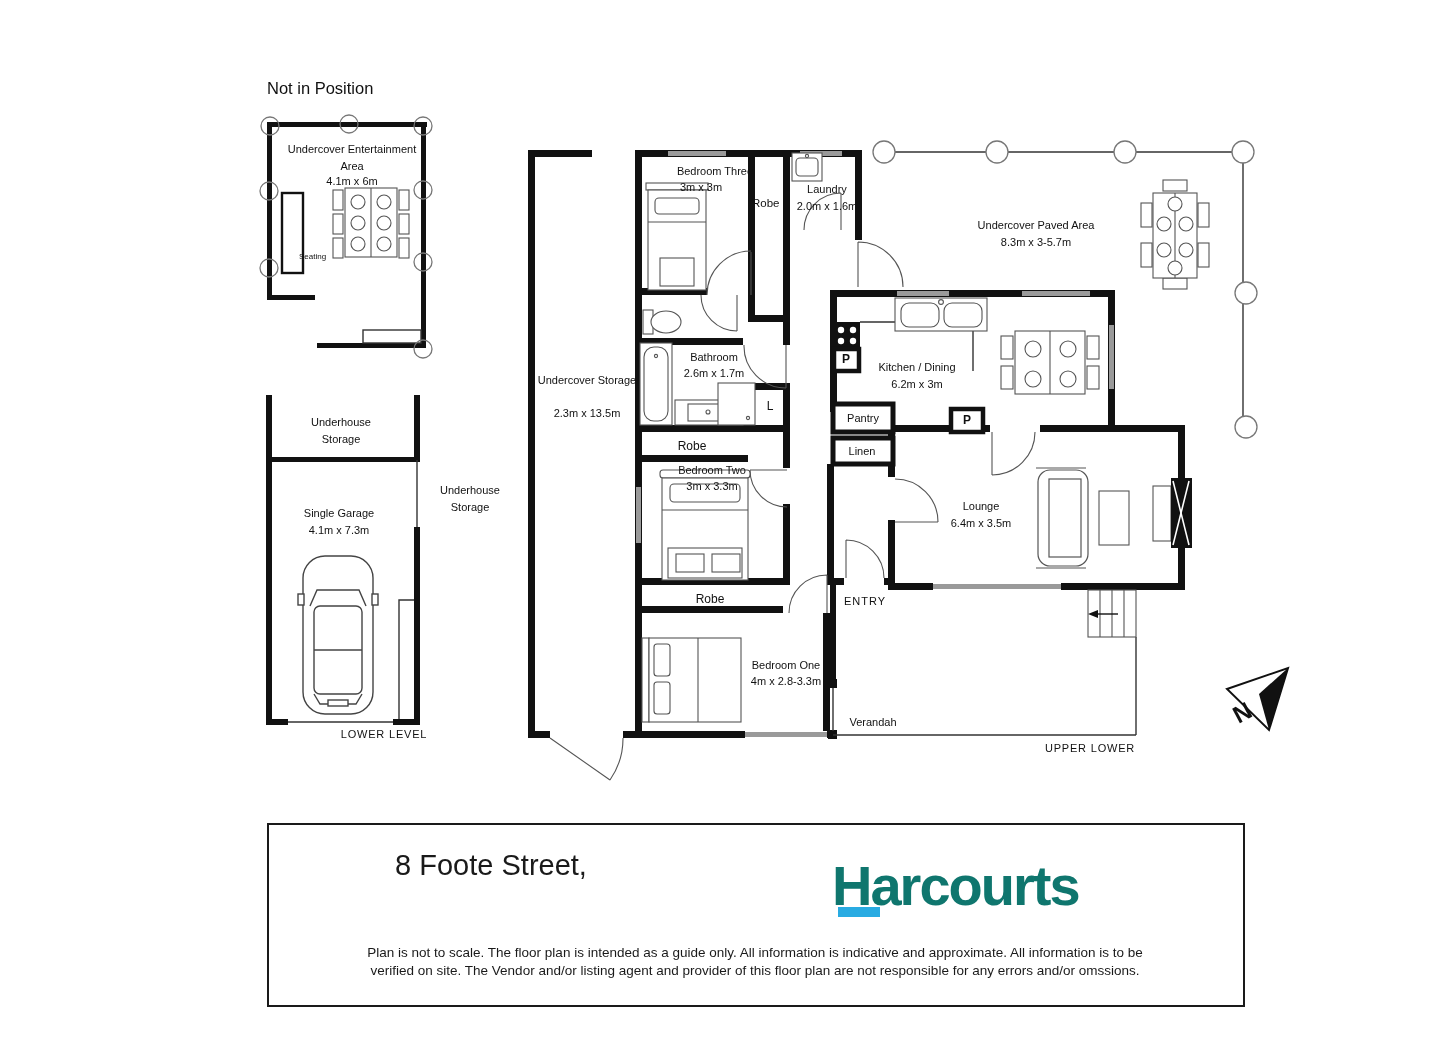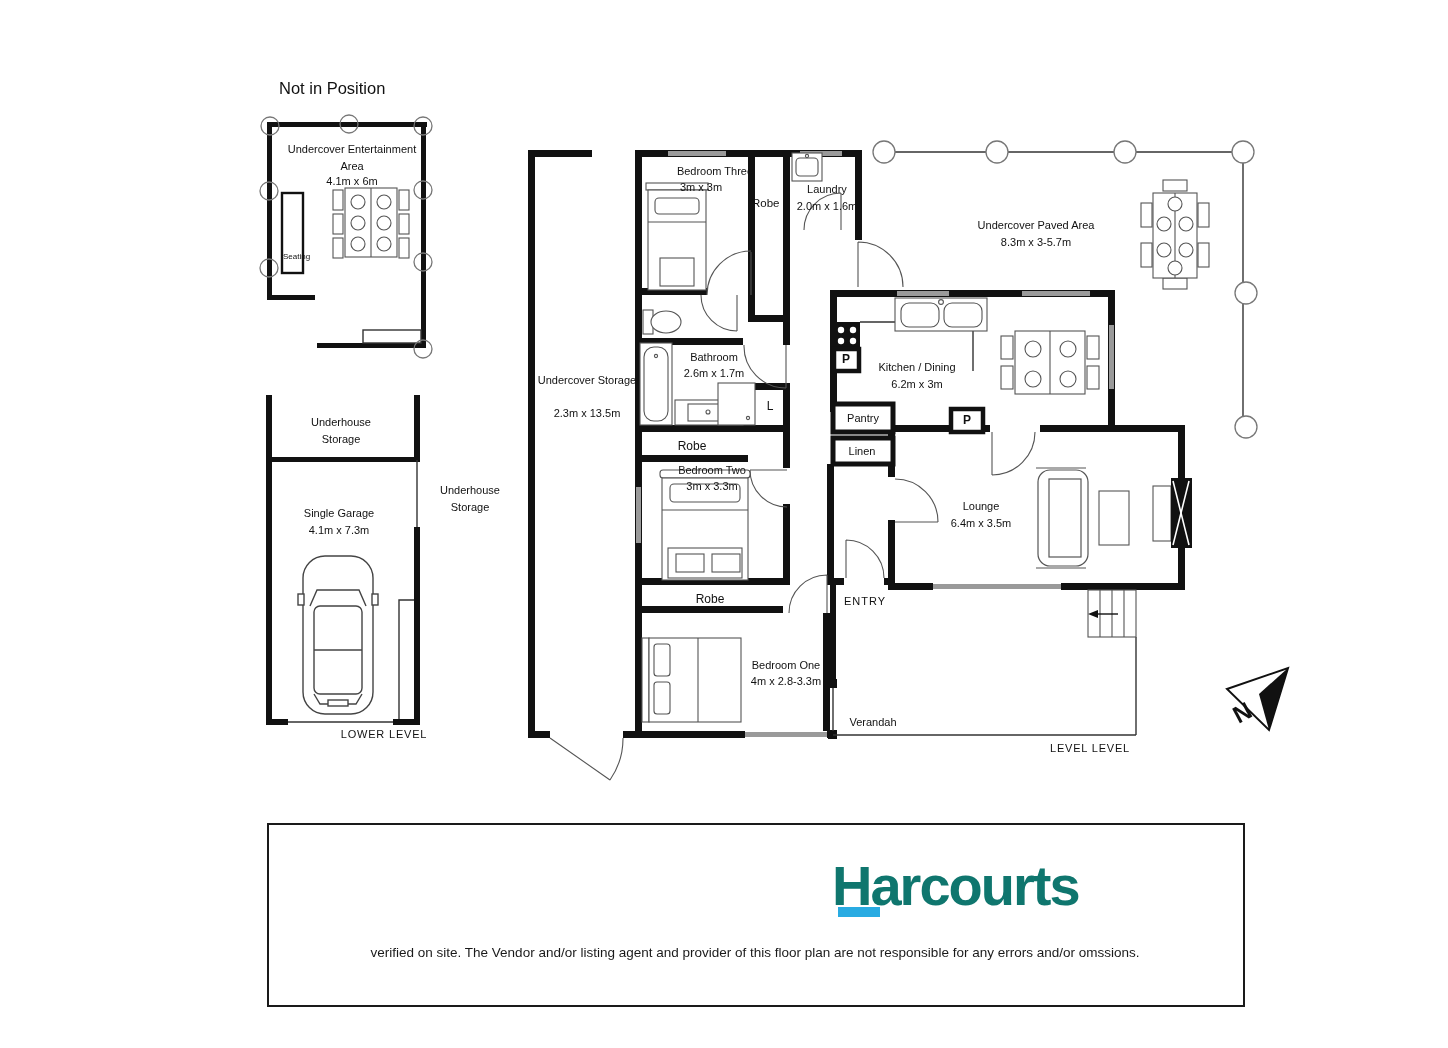--- a/index.html
+++ b/index.html
@@ -2,21 +2,21 @@
 <html><head>
 <meta charset="utf-8">
 <style>
   html,body{margin:0;padding:0;background:#ffffff;}
   .canvas{position:relative;width:1448px;height:1048px;background:#fff;
           font-family:"Liberation Sans","DejaVu Sans",sans-serif;color:#111;overflow:hidden;}
   svg.plan{position:absolute;left:0;top:0;}
   .lbl{position:absolute;font-size:11px;line-height:15px;color:#111;white-space:nowrap;}
   .c{transform:translateX(-50%);text-align:center;}
   .wrap{white-space:normal;line-height:16.5px;}
-  .big-title{font-size:16.5px;margin-left:12px;}
+  .big-title{font-size:16.5px;}
   .level{letter-spacing:.8px;}
   .tiny{font-size:8px;}
   .pbox{font-weight:bold;font-size:12px;}
   .footer-box{position:absolute;left:267px;top:823px;width:974px;height:180px;
               border:2px solid #1a1a1a;background:#fff;}
   .address{position:absolute;left:291px;top:846px;width:400px;text-align:center;
            font-size:29px;line-height:38px;color:#1a1a1a;}
   .address span{display:block;}
   .brand{position:absolute;left:832px;top:853px;font-size:56px;font-weight:bold;
          letter-spacing:-2px;}
@@ -310,21 +310,21 @@
     <path d="M1227,689 L1288,668 L1269,730 Z" fill="#fff" stroke="#111" stroke-width="2"></path>
     <path d="M1288,668 L1269,730 L1259,694 Z" fill="#111"></path>
     <text x="1234" y="722" font-size="24" font-weight="bold" transform="rotate(-28 1240 714)" fill="#111" font-family="Liberation Sans, DejaVu Sans, sans-serif">N</text>
   </g>
 </svg>
 
 <div class="lbl big-title" style="left:267px;top:81px;">Not in Position</div>
 
 <div class="lbl c wrap" style="left:352px;top:141px;width:136px;">Undercover Entertainment Area</div>
 <div class="lbl c" style="left:352px;top:174px;">4.1m x 6m</div>
-<div class="lbl tiny" style="left:283px;top:249px;">Seating</div>
+<div class="lbl tiny" style="left:283px;top:249px;padding-left:16px;">Seating</div>
 
 <div class="lbl c wrap" style="left:341px;top:414px;width:84px;">Underhouse Storage</div>
 <div class="lbl c" style="left:339px;top:506px;">Single Garage</div>
 <div class="lbl c" style="left:339px;top:523px;">4.1m x 7.3m</div>
 <div class="lbl c wrap" style="left:470px;top:482px;width:84px;">Underhouse Storage</div>
 <div class="lbl c level" style="left:384px;top:727px;">LOWER LEVEL</div>
 
 <div class="lbl c wrap" style="left:587px;top:372px;width:100px;">Undercover Storage</div>
 <div class="lbl c" style="left:587px;top:406px;">2.3m x 13.5m</div>
 
@@ -352,24 +352,26 @@
 <div class="lbl c" style="left:917px;top:377px;">6.2m x 3m</div>
 <div class="lbl c pbox" style="left:846px;top:352px;">P</div>
 <div class="lbl c pbox" style="left:967px;top:413px;">P</div>
 <div class="lbl c" style="left:863px;top:411px;">Pantry</div>
 <div class="lbl c" style="left:862px;top:444px;">Linen</div>
 
 <div class="lbl c" style="left:981px;top:499px;">Lounge</div>
 <div class="lbl c" style="left:981px;top:516px;">6.4m x 3.5m</div>
 <div class="lbl c" style="left:865px;top:594px;letter-spacing:1px;">ENTRY</div>
 <div class="lbl c" style="left:873px;top:715px;">Verandah</div>
-<div class="lbl c level" style="left:1090px;top:741px;">LEVEL LEVEL</div>
+<div class="lbl c level" style="left:1090px;top:741px;">UPPER LOWER</div>
 
 <div class="footer-box"></div>
 <div class="address">
+  <span>8 Foote Street,</span>
 </div>
 <div class="brand" id="brand" style="color: #0f766e;">Harcourts</div>
 <div class="brand-underline" id="brand-underline" style="background: rgb(41, 171, 226);"></div>
 <div class="disclaimer">
+  <div>Plan is not to scale. The floor plan is intended as a guide only. All information is indicative and approximate. All information is to be</div>
   <div>verified on site. The Vendor and/or listing agent and provider of this floor plan are not responsible for any errors and/or omssions.</div>
 </div>
 
 </div>
 
 </body></html>

